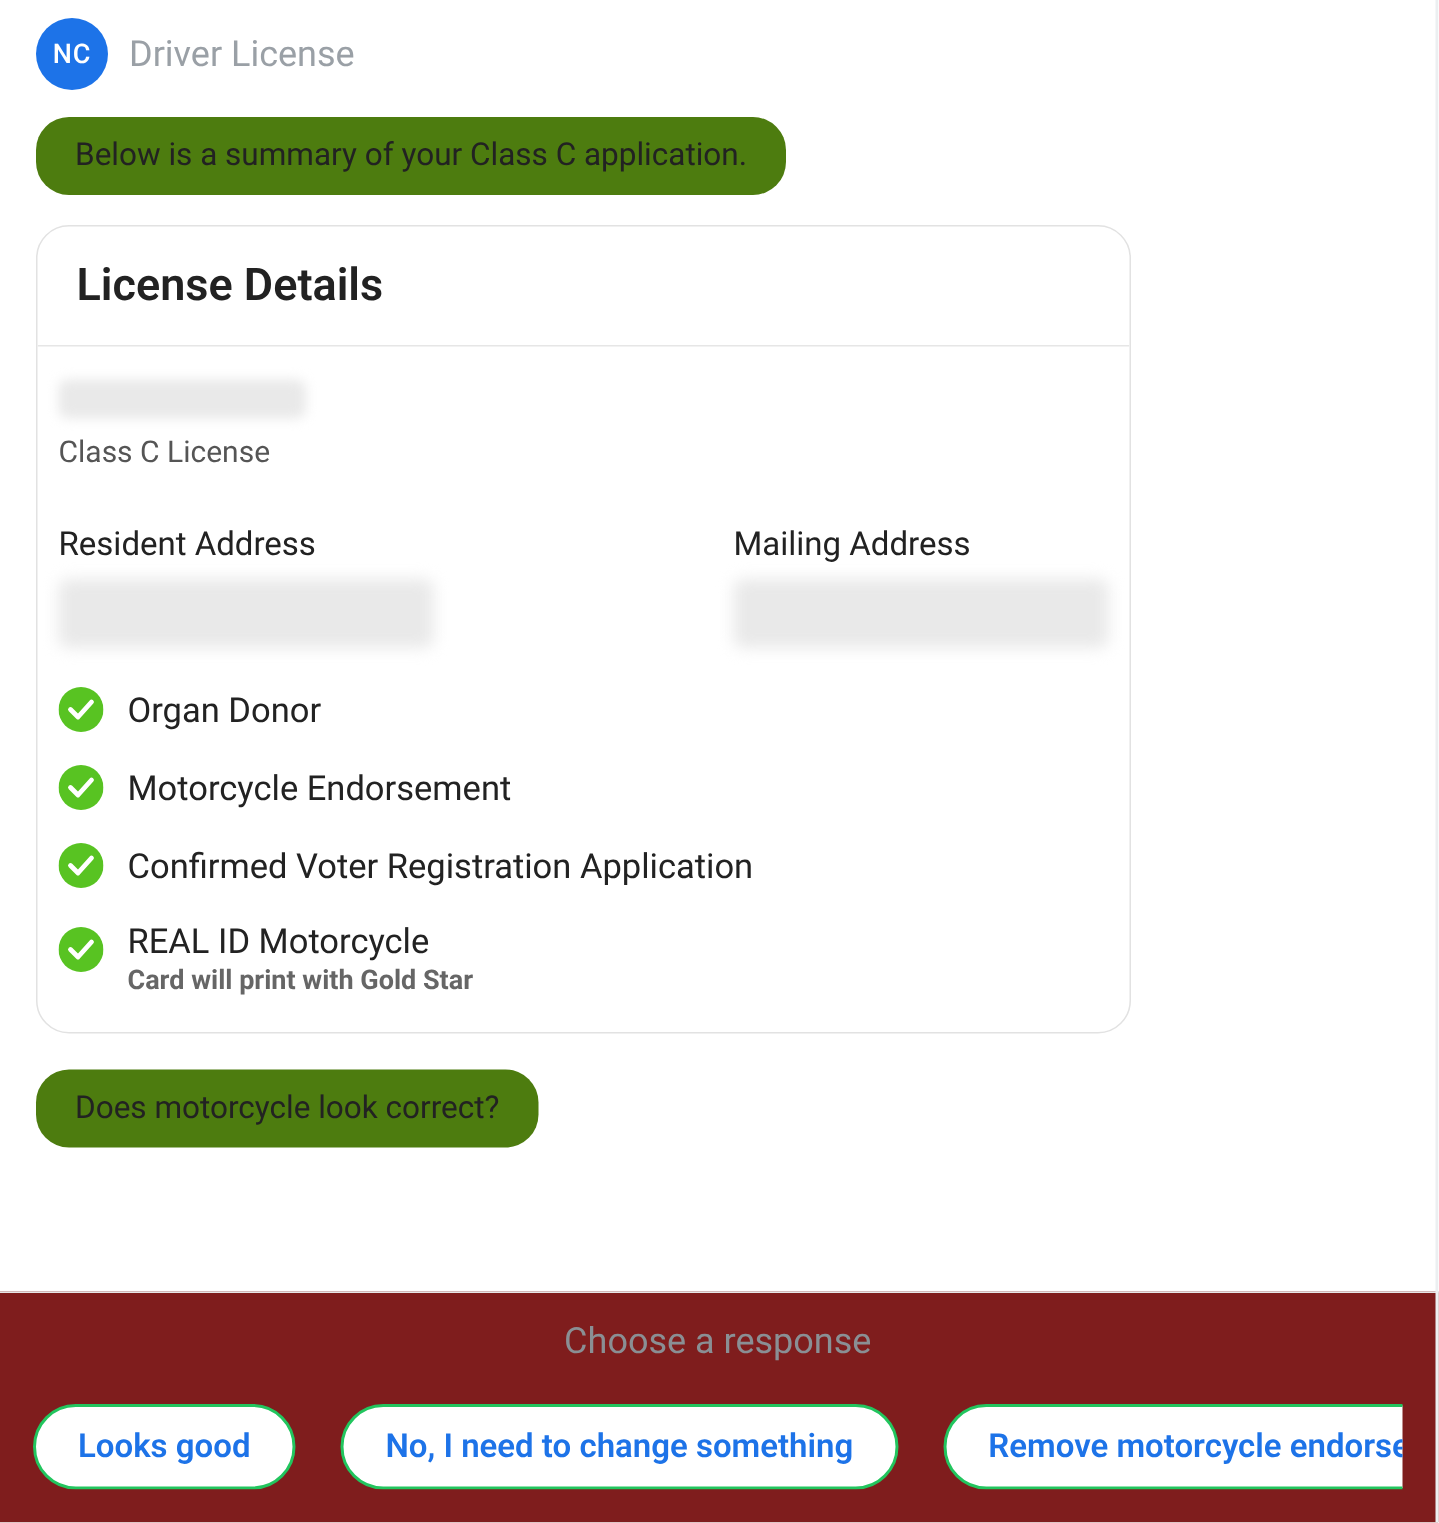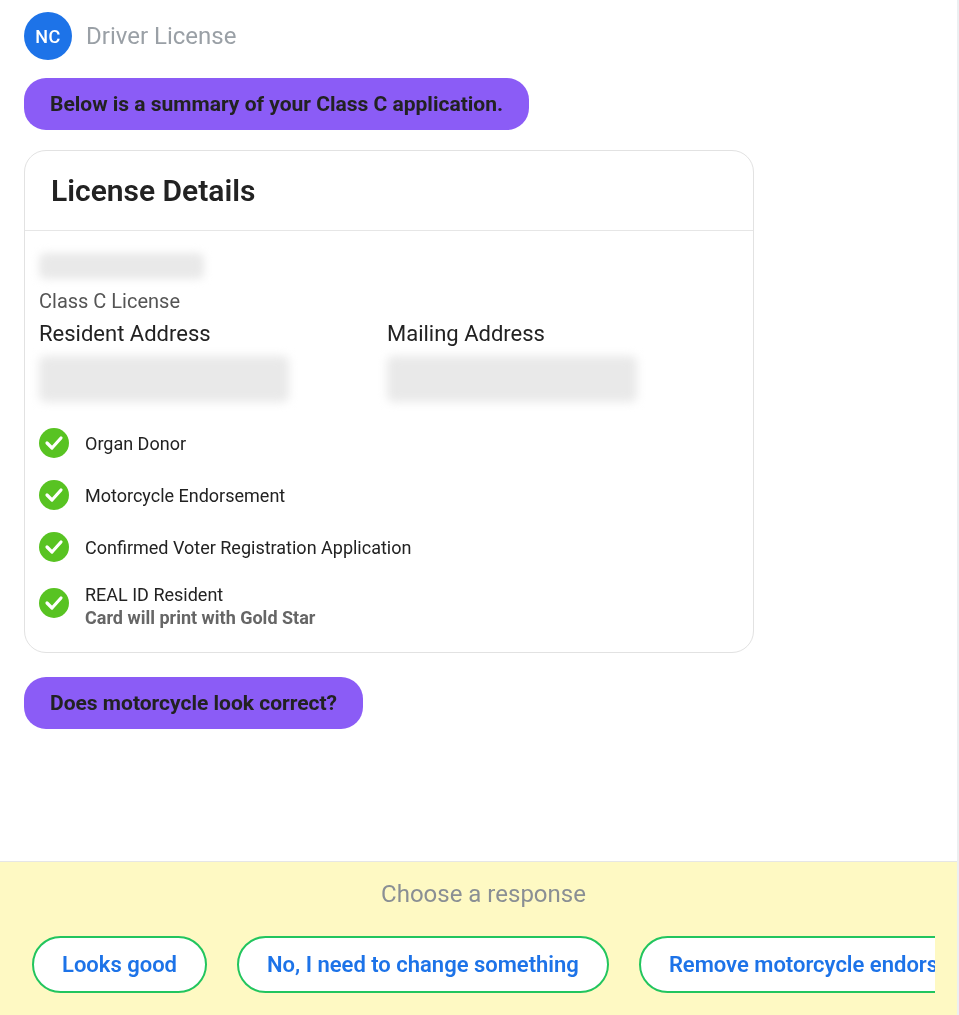--- a/index.html
+++ b/index.html
@@ -34,27 +34,26 @@
       font-size: 18px;
       font-weight: 500;
       letter-spacing: 0.5px;
     }
     .header-title {
       font-size: 24px;
       color: #9aa0a6;
     }
     .msg-bubble {
       display: inline-block;
-      background: #8b5cf6;
+      background: #4d7c0f;
       border-radius: 22px;
       padding: 14px 26px;
       font-size: 21px;
       color: #222;
       margin-bottom: 20px;
-      font-weight: bold;
     }
     .card {
       border: 1px solid #e2e2e2;
       border-radius: 22px;
       overflow: hidden;
       width: 730px;
       margin-bottom: 24px;
     }
     .card-header {
       padding: 22px 26px;
@@ -72,26 +71,27 @@
       width: 165px;
       height: 26px;
       margin-bottom: 10px;
       background: #e9e9e9;
       border-radius: 6px;
       filter: blur(4px);
     }
     .sub-license {
       font-size: 20px;
       color: #555;
-      margin-bottom: 8px;
+      margin-bottom: 38px;
     }
     .addr-row {
       display: flex;
       gap: 98px;
       margin-bottom: 26px;
+      justify-content: space-between;
     }
     .addr-block h3 {
       font-size: 22px;
       font-weight: 400;
       color: #222;
       margin-bottom: 10px;
     }
     .redact-addr {
       width: 250px;
       height: 46px;
@@ -109,37 +109,37 @@
       align-items: center;
       gap: 16px;
     }
     .feat-item.top-align { align-items: flex-start; }
     .check-icon {
       width: 30px;
       height: 30px;
       flex-shrink: 0;
     }
     .feat-text {
-      font-size: 18px;
+      font-size: 23px;
       color: #222;
     }
     .feat-sub {
       font-size: 18px;
       color: #666;
       margin-top: 2px;
       font-weight: bold;
     }
     .bottom-bar {
       position: absolute;
       left: 0;
       right: 0;
       bottom: 0;
       border-top: 1px solid #e6e6e6;
-      background: #fef9c3;
-      padding: 18px 24px 22px 32px;
+      background: #7f1d1d;
+      padding: 18px 24px 22px 22px;
     }
     .response-prompt {
       text-align: center;
       font-size: 24px;
       color: #8a8f94;
       margin-bottom: 28px;
     }
     .btn-row {
       display: flex;
       gap: 30px;
@@ -218,21 +218,21 @@
               <path d="M8 15 l5 5 l9 -10" stroke="#fff" stroke-width="3.2" fill="none" stroke-linecap="round" stroke-linejoin="round"></path>
             </svg>
           <div class="feat-text">Confirmed Voter Registration Application</div>
         </div>
         <div class="feat-item top-align">
           <svg class="check-icon" viewBox="0 0 30 30" style="margin-top:4px">
               <circle cx="15" cy="15" r="15" fill="#58c322"></circle>
               <path d="M8 15 l5 5 l9 -10" stroke="#fff" stroke-width="3.2" fill="none" stroke-linecap="round" stroke-linejoin="round"></path>
             </svg>
           <div>
-            <div class="feat-text">REAL ID Resident</div>
+            <div class="feat-text">REAL ID Motorcycle</div>
             <div class="feat-sub">Card will print with Gold Star</div>
           </div>
         </div>
       </div>
     </div>
   </div>
 
   <div class="msg-bubble">Does motorcycle look correct?</div>
 </div>
 

